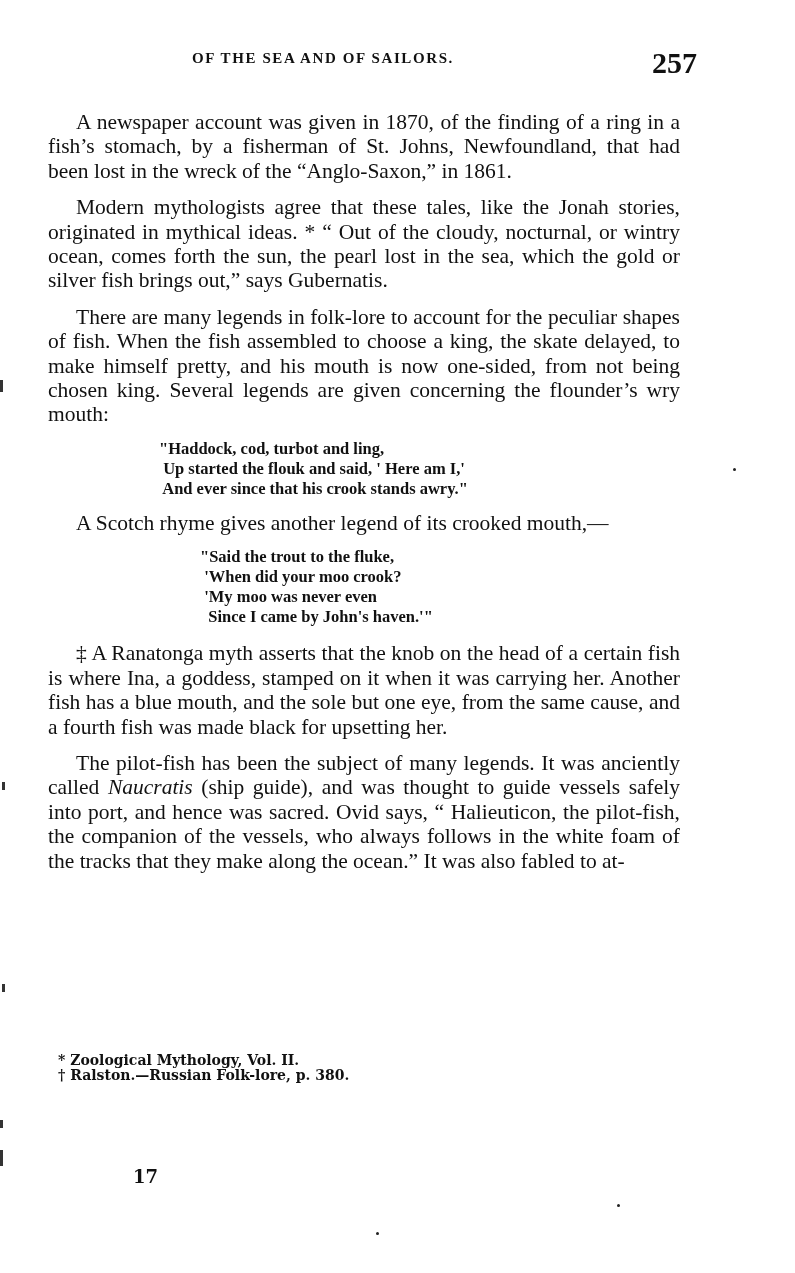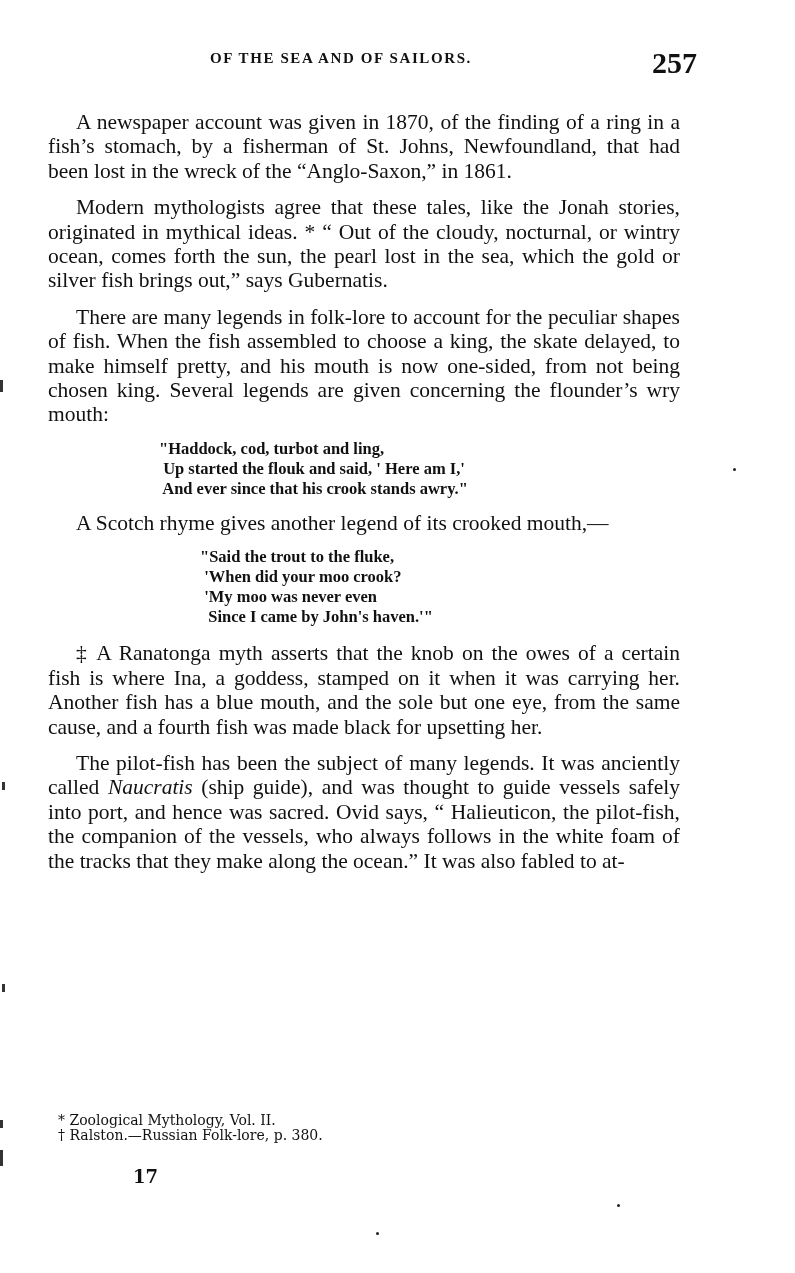--- a/index.html
+++ b/index.html
@@ -1,26 +1,26 @@
 <!DOCTYPE html>
 <html><head>
 <meta charset="utf-8">
 <style>
   html, body { margin: 0; padding: 0; background: #ffffff; }
   body { width: 795px; height: 1273px; position: relative; overflow: hidden; color: #111; font-family: "Liberation Serif", "DejaVu Serif", serif; }
   .header { position: absolute; top: 50px; left: 0; width: 795px; height: 24px; }
-  .running-title { position: absolute; left: 210px; top: 0; font-size: 15px; letter-spacing: 1.6px; font-weight: bold; }
+  .running-title { position: absolute; left: 192px; top: 0; font-size: 15px; letter-spacing: 1.6px; font-weight: bold; }
   .page-number { position: absolute; left: 652px; top: -4px; font-size: 30px; font-weight: bold; }
   .body-text { position: absolute; left: 36px; top: 98px; width: 656px; font-size: 21.5px; line-height: 24.4px; text-align: justify; }
   .para { margin: 12px; text-indent: 28px; }
   .verse { margin: 0; font-size: 16.5px; line-height: 20px; font-weight: bold; }
   .verse .line { display: block; white-space: pre; }
   .verse1 { padding-left: 123px; margin-top: 10px; margin-bottom: 10px; }
   .verse2 { padding-left: 164px; margin-top: 12px; margin-bottom: 14px; }
-  .footnotes { position: absolute; left: 58px; top: 1113px; font-size: 14px; line-height: 15px; font-weight: normal; font-family: "DejaVu Serif", serif; }
+  .footnotes { position: absolute; left: 58px; top: 1053px; font-size: 14px; line-height: 15px; font-weight: bold; font-family: "DejaVu Serif", serif; }
   .footnotes .fn { display: block; white-space: nowrap; }
   .signature { position: absolute; left: 98px; top: 1166px; font-size: 18px; font-weight: bold; font-family: "DejaVu Serif", serif; margin-left: 35px; }
   .speck { position: absolute; width: 3px; height: 3px; background: #222; border-radius: 50%; }
   .edge-mark { position: absolute; width: 3px; background: #333; }
   em { font-style: italic; }
 </style>
 </head>
 <body>
 
 <div class="header">
@@ -41,21 +41,21 @@
 
   <p class="para">A Scotch rhyme gives another legend of its crooked mouth,—</p>
 
   <div class="verse verse2">
     <span class="line">"Said the trout to the fluke,</span>
     <span class="line"> 'When did your moo crook?</span>
     <span class="line"> 'My moo was never even</span>
     <span class="line">  Since I came by John's haven.'"</span>
   </div>
 
-  <p class="para">‡ A Ranatonga myth asserts that the knob on the owes of a certain fish is where Ina, a goddess, stamped on it when it was carrying her. Another fish has a blue mouth, and the sole but one eye, from the same cause, and a fourth fish was made black for upsetting her.</p>
+  <p class="para">‡ A Ranatonga myth asserts that the knob on the head of a certain fish is where Ina, a goddess, stamped on it when it was carrying her. Another fish has a blue mouth, and the sole but one eye, from the same cause, and a fourth fish was made black for upsetting her.</p>
   <p class="para"><span>The pilot-fish has been the subject of many legends. It was anciently called </span><em>Naucratis</em><span> (ship guide), and was thought to guide vessels safely into port, and hence was sacred. Ovid says, “ Halieuticon, the pilot-fish, the companion of the vessels, who always follows in the white foam of the tracks that they make along the ocean.” It was also fabled to at-</span></p>
 </div>
 
 <div class="footnotes">
   <span class="fn">* Zoological Mythology, Vol. II.</span>
   <span class="fn">† Ralston.—Russian Folk-lore, p. 380.</span>
 </div>
 
 <div class="signature">17</div>
 

